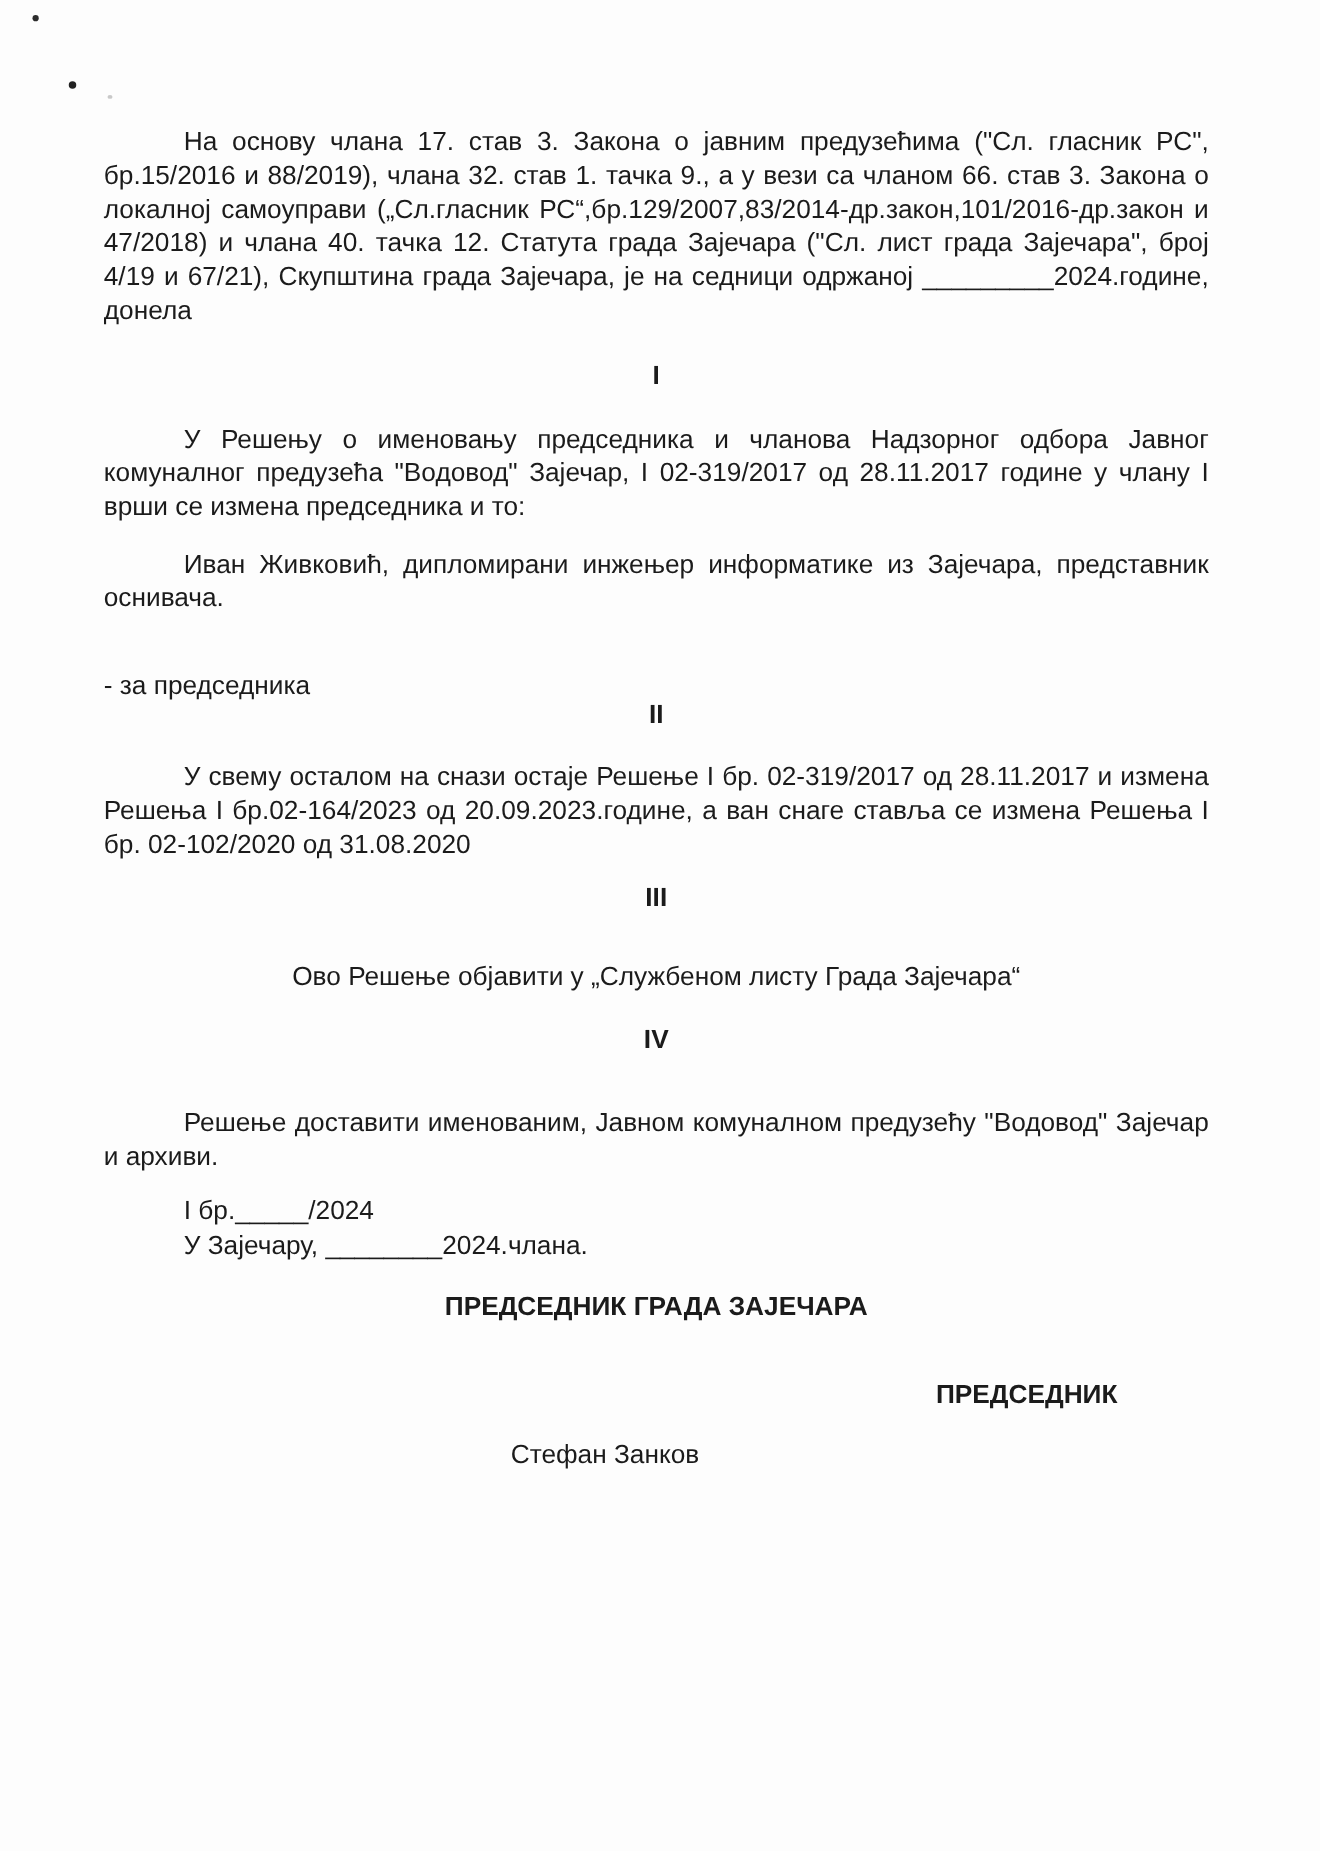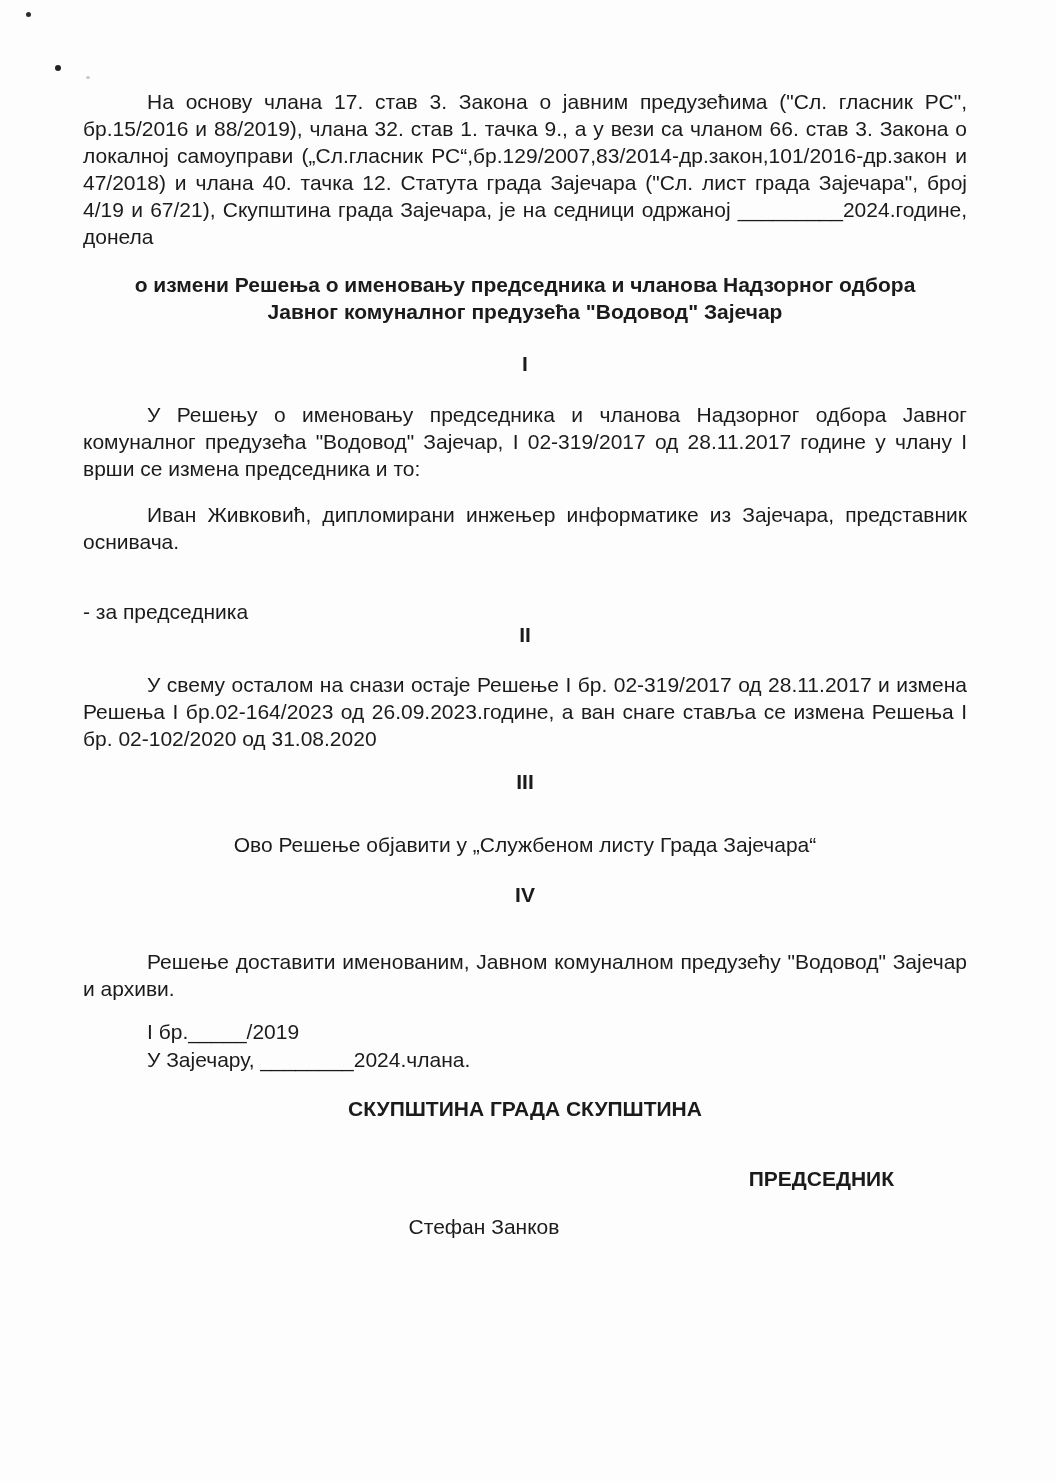--- a/index.html
+++ b/index.html
@@ -8,21 +8,21 @@
     width: 1056px;
     height: 1481px;
     background: #fdfdfd;
     font-family: "Liberation Sans", "DejaVu Sans", sans-serif;
     color: #1b1b1b;
     overflow: hidden;
   }
   .content {
     position: absolute;
     left: 83px;
-    top: 4px;
+    top: 16px;
     width: 884px;
     padding-top: 84px;
     font-size: 21px;
     line-height: 27px;
   }
   .para { margin: 0; }
   .justify { text-align: justify; }
   .indent { text-indent: 64px; }
   .center { text-align: center; }
 
@@ -88,49 +88,45 @@
 
   <span class="speck s1"></span>
   <span class="speck s2"></span>
   <span class="speck s3"></span>
 
   <div class="content">
 
     <p class="para justify indent">На основу члана 17. став 3. Закона о јавним предузећима ("Сл. гласник РС", бр.15/2016 и 88/2019), члана 32. став 1. тачка 9., а у вези са чланом 66. став 3. Закона о локалној самоуправи („Сл.гласник РС“,бр.129/2007,83/2014-др.закон,101/2016-др.закон и 47/2018) и члана 40. тачка 12. Статута града Зајечара ("Сл. лист града Зајечара", број 4/19 и 67/21), Скупштина града Зајечара, је на седници одржаној _________2024.године, донела</p>
 
 
-    <div class="subtitle">
-      <div>о измени Решења о именовању председника и чланова Надзорног одбора</div>
-      <div>Јавног  комуналног предузећа "Водовод" Зајечар</div>
-    </div>
 
     <div class="numeral n1">I</div>
 
     <p class="para justify indent p2">У Решењу о именовању  председника и чланова Надзорног одбора Јавног комуналног предузећа "Водовод" Зајечар, I 02-319/2017 од 28.11.2017 године  у члану  I врши се измена председника и то:</p>
 
     <p class="para justify indent p3">Иван Живковић, дипломирани инжењер информатике из Зајечара, представник оснивача.</p>
 
     <p class="para dash-line">- за председника</p>
 
     <div class="numeral n2">II</div>
 
-    <p class="para justify indent p4">У свему осталом на снази остаје Решење I бр. 02-319/2017 од 28.11.2017 и измена Решења I бр.02-164/2023 од 26.09.2023.године, а ван снаге ставља се измена   Решења I бр. 02-102/2020 од 31.08.2020</p>
+    <p class="para justify indent p4">У свему осталом на снази остаје Решење I бр. 02-319/2017 од 28.11.2017 и измена Решења I бр.02-164/2023 од 20.09.2023.године, а ван снаге ставља се измена   Решења I бр. 02-102/2020 од 31.08.2020</p>
 
     <div class="numeral n3">III</div>
 
     <p class="para center p5">Ово Решење објавити у „Службеном листу Града Зајечара“</p>
 
     <div class="numeral n4">IV</div>
 
     <p class="para justify indent p6">Решење доставити именованим, Јавном комуналном предузећу "Водовод" Зајечар и архиви.</p>
 
-    <p class="para number-line">I бр._____/2019</p>
+    <p class="para number-line">I бр._____/2024</p>
 
     <p class="para place-line">У Зајечару, ________2024.члана.</p>
 
-    <p class="assembly">СКУПШТИНА ГРАДА СКУПШТИНА</p>
+    <p class="assembly">ПРЕДСЕДНИК ГРАДА ЗАЈЕЧАРА</p>
 
     <p class="president-title">ПРЕДСЕДНИК</p>
 
     <p class="president-name">Стефан Занков</p>
 
   </div>
 </div>
 
 </body></html>

